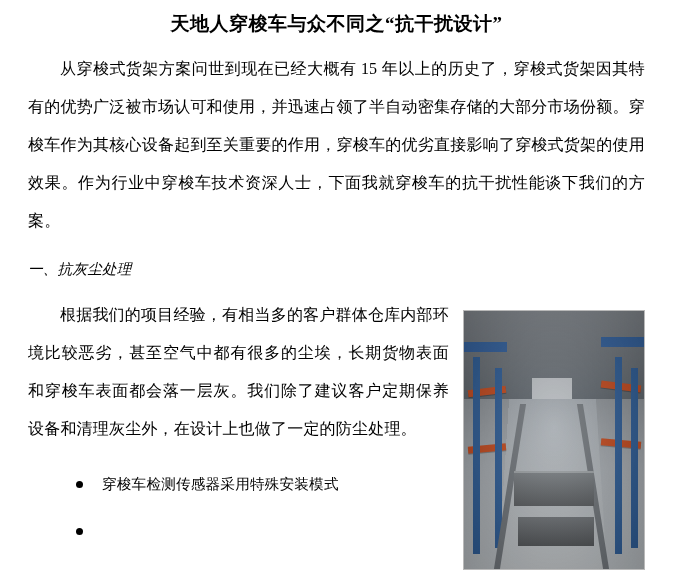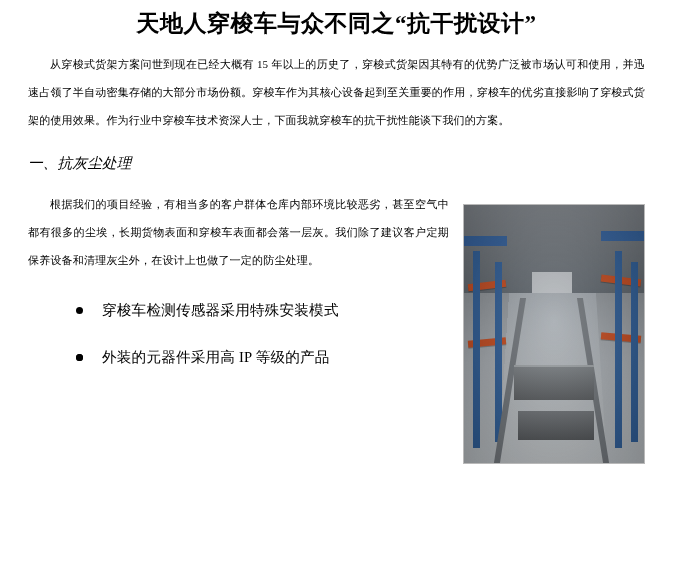--- a/index.html
+++ b/index.html
@@ -16,31 +16,31 @@
   }
   .page {
     position: relative;
     width: 673px;
     height: 572px;
     box-sizing: border-box;
     padding: 0 28px;
   }
   .doc-title {
     text-align: center;
-    font-size: 23px;
+    font-size: 19px;
     font-weight: bold;
     letter-spacing: 0.5px;
     margin: 10px 0 0 0;
     line-height: 28px;
     color: #000;
     font-family: "Liberation Serif", "DejaVu Serif", serif;
   }
   .para {
-    font-size: 11px;
-    line-height: 28px;
+    font-size: 16px;
+    line-height: 38px;
     text-align: justify;
     text-justify: inter-ideograph;
     margin: 12px 0 0 0;
     letter-spacing: 0.2px;
   }
   .para.indent {
     text-indent: 2em;
   }
   .section-head {
     font-size: 14.6px;
@@ -197,22 +197,18 @@
     <p class="para indent">根据我们的项目经验，有相当多的客户群体仓库内部环境比较恶劣，甚至空气中都有很多的尘埃，长期货物表面和穿梭车表面都会落一层灰。我们除了建议客户定期保养设备和清理灰尘外，在设计上也做了一定的防尘处理。</p>
 
     <ul class="bullets">
       <li>
         <span class="dot"></span>
         <span>穿梭车检测传感器采用特殊安装模式</span>
       </li>
       <li>
         <span class="dot"></span>
       </li>
-      <li>
-        <span class="dot"></span>
-        <span>外装的元器件采用高 IP 等级的产品</span>
-      </li>
     </ul>
 
     <div class="clear"></div>
   </div>
 
 </div>
 
 </body></html>

